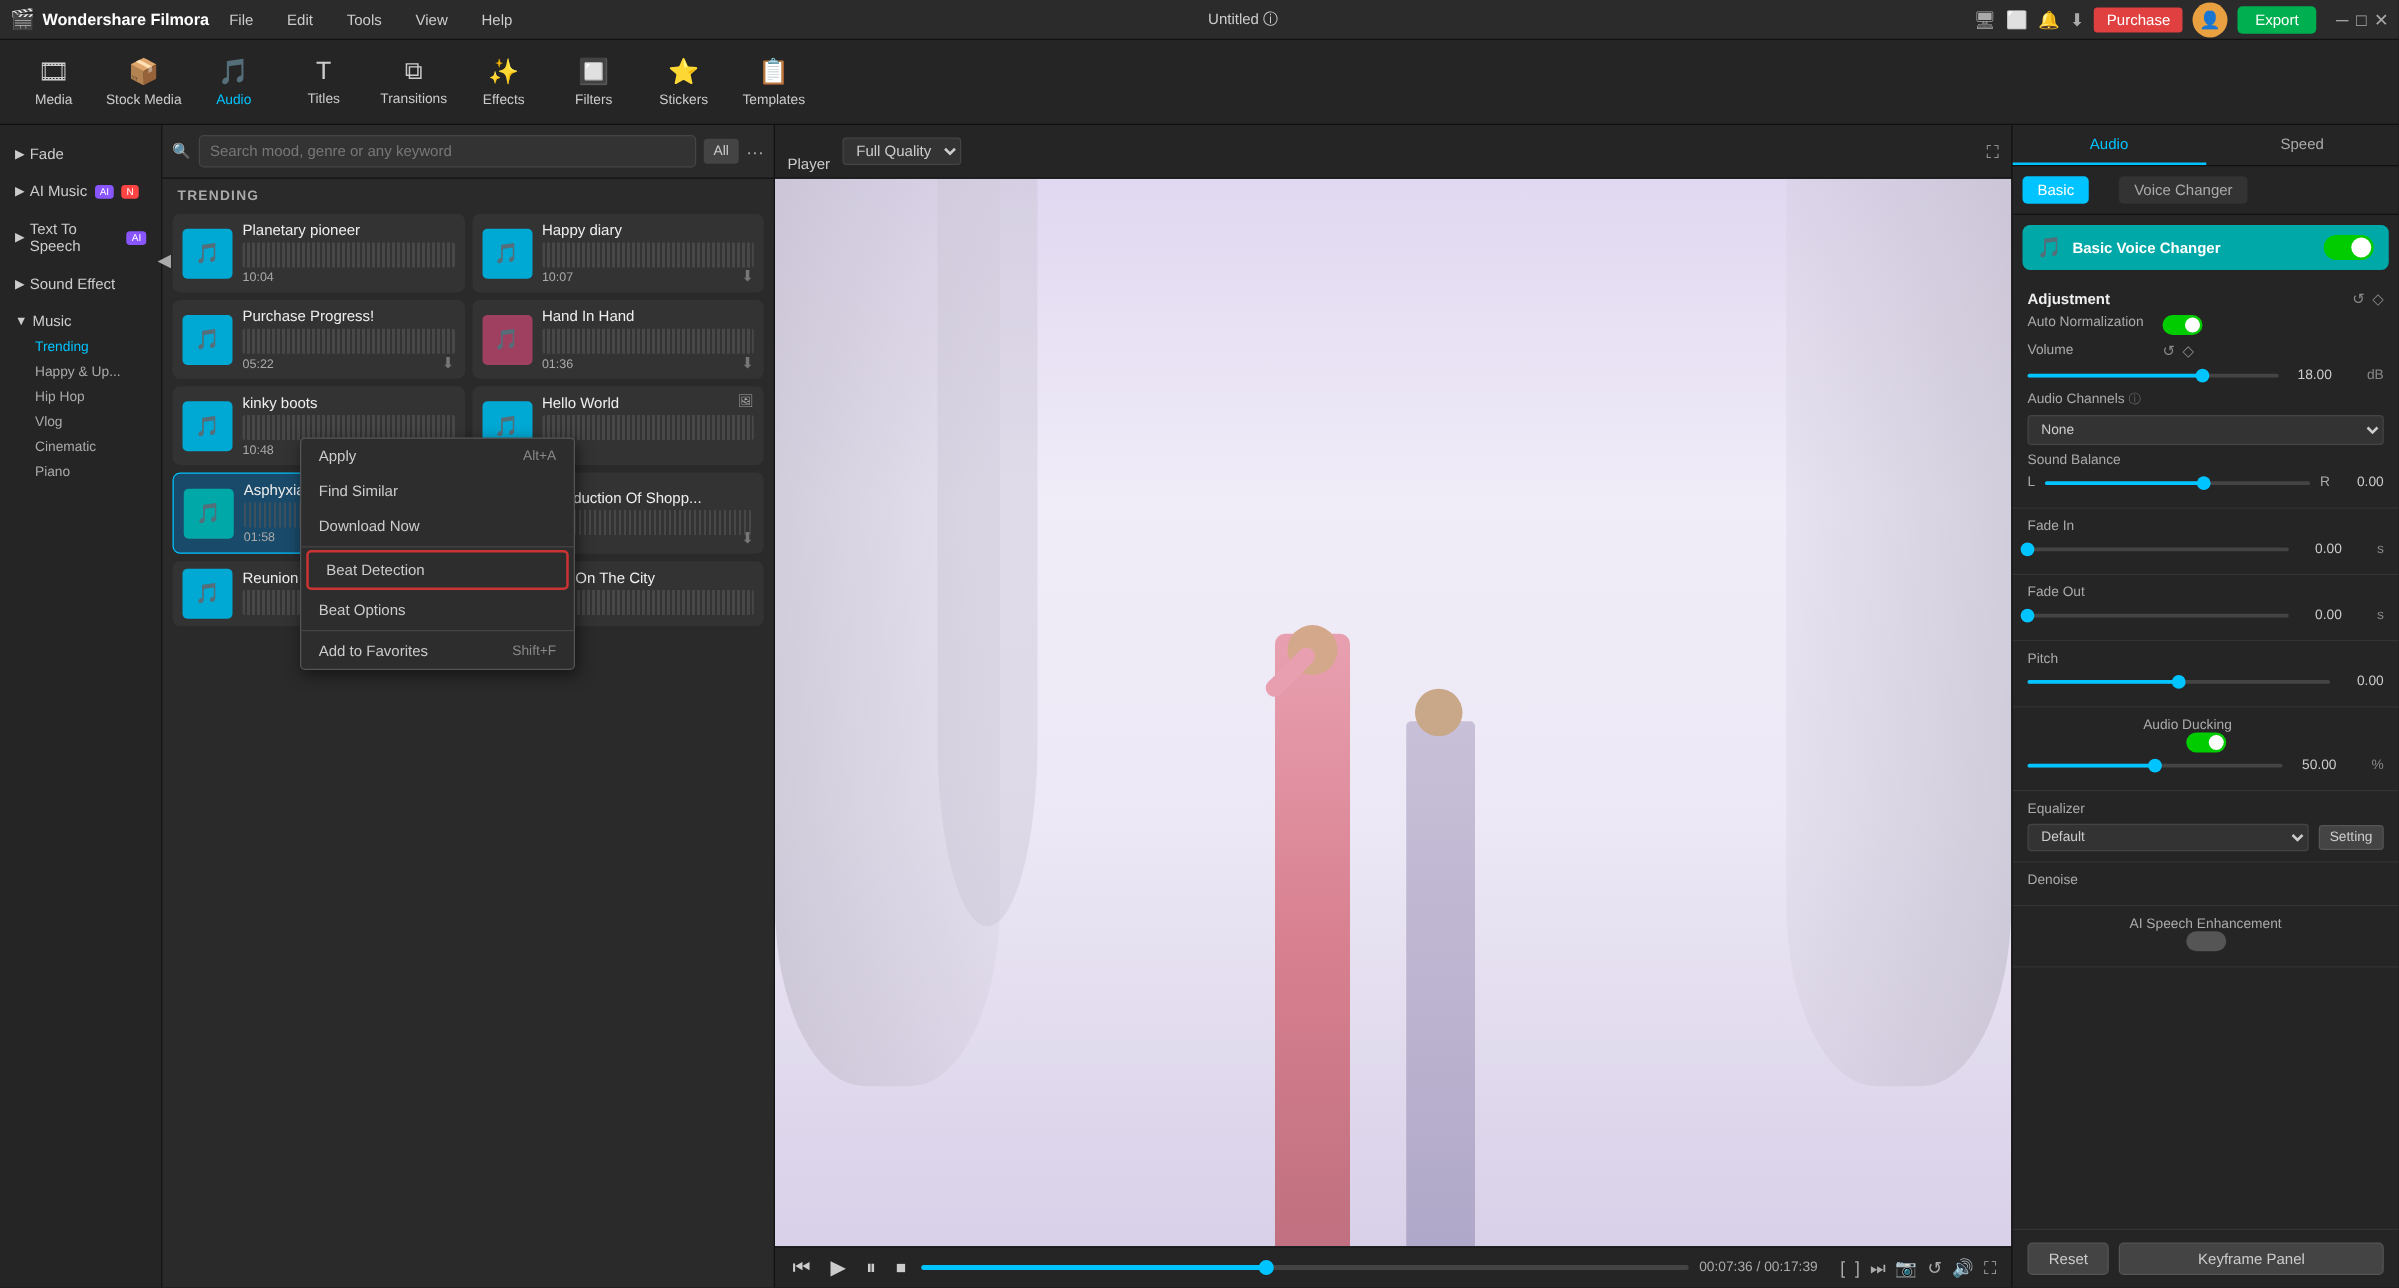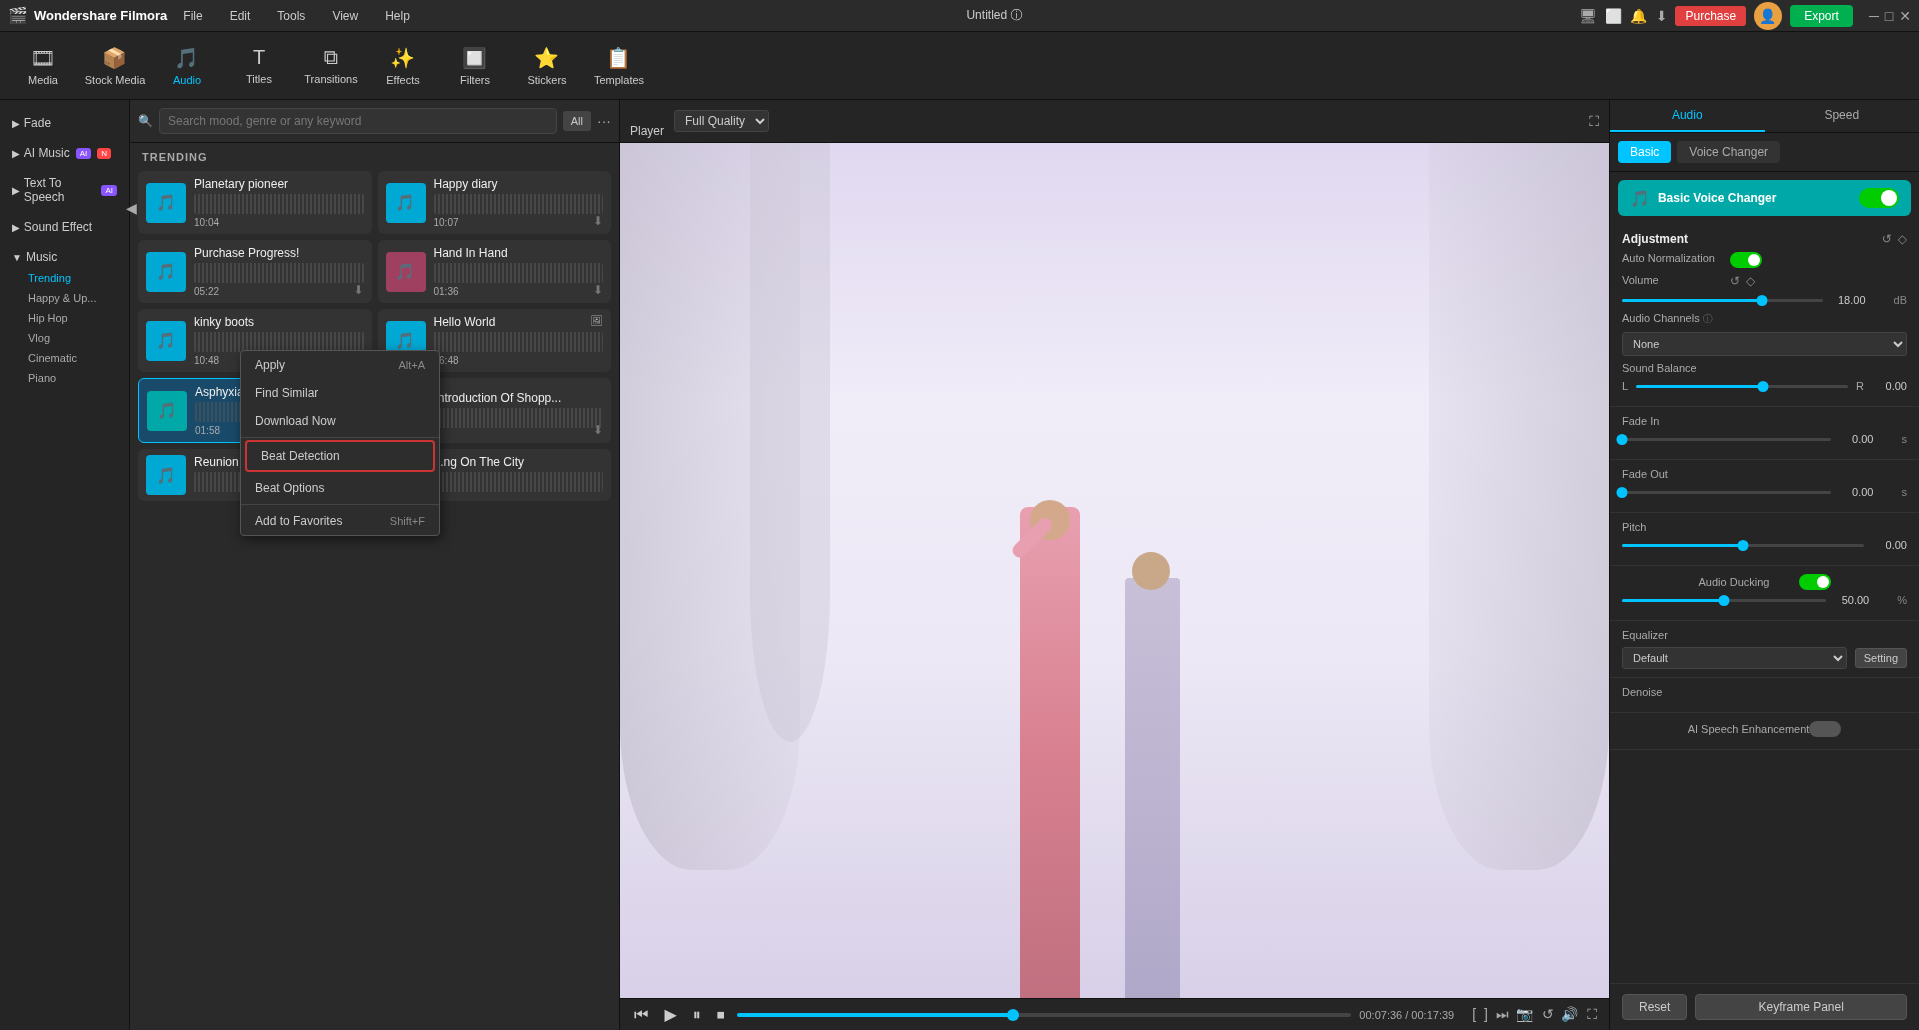--- a/index.html
+++ b/index.html
@@ -55,21 +55,21 @@
     .audio-card { flex: 1; display: flex; align-items: center; gap: 8px; background: #333; border-radius: 6px; padding: 6px 8px; cursor: pointer; position: relative; }
     .audio-card.active { background: #1a4a6a; border: 1px solid #00c4ff; }
     .audio-thumb { width: 40px; height: 40px; border-radius: 4px; background: #00a8d4; display: flex; align-items: center; justify-content: center; color: #fff; font-size: 16px; flex-shrink: 0; overflow: hidden; }
     .audio-info { flex: 1; min-width: 0; }
     .audio-title { font-size: 12px; color: #eee; white-space: nowrap; overflow: hidden; text-overflow: ellipsis; }
     .audio-waveform { height: 20px; background: repeating-linear-gradient(90deg, #555 0px, #555 2px, transparent 2px, transparent 4px); border-radius: 2px; margin: 3px 0; opacity: 0.6; }
     .audio-duration { font-size: 10px; color: #aaa; }
     .audio-download { color: #777; font-size: 12px; position: absolute; right: 8px; bottom: 6px; }
 
     
-    #context-menu { position: absolute; left: 240px; top: 350px; background: #2d2d2d; border: 1px solid #555; border-radius: 4px; z-index: 100; width: 200px; box-shadow: 2px 4px 12px rgba(0,0,0,0.5); }
+    #context-menu { position: absolute; left: 240px; top: 350px; background: #2d2d2d; border: 1px solid #555; border-radius: 4px; z-index: 100; width: 220px; box-shadow: 2px 4px 12px rgba(0,0,0,0.5); }
     .ctx-item { padding: 7px 14px; cursor: pointer; display: flex; justify-content: space-between; align-items: center; font-size: 12px; color: #ccc; }
     .ctx-item .shortcut { color: #888; font-size: 11px; }
     .ctx-divider { height: 1px; background: #444; margin: 2px 0; }
 
     
     .beat-detection-highlight { border: 2px solid #cc3333 !important; border-radius: 4px; }
 
     
     #player-area { flex: 1; background: #1a1a1a; display: flex; flex-direction: column; min-width: 0; }
     #player-toolbar { display: flex; align-items: center; background: #252525; padding: 4px 10px; gap: 10px; border-bottom: 1px solid #111; }
@@ -89,21 +89,21 @@
     .ctrl-icon-row { display: flex; gap: 4px; margin-left: 8px; }
     .ctrl-icon { color: #aaa; font-size: 14px; cursor: pointer; padding: 2px; }
 
     
     #right-panel { width: 310px; background: #252525; border-left: 1px solid #111; display: flex; flex-direction: column; overflow-y: auto; }
     #right-panel::-webkit-scrollbar { width: 4px; }
     #right-panel::-webkit-scrollbar-thumb { background: #555; }
     .right-tabs { display: flex; border-bottom: 1px solid #111; }
     .right-tab { flex: 1; text-align: center; padding: 8px; cursor: pointer; font-size: 12px; color: #aaa; border-bottom: 2px solid transparent; }
     .right-tab.active { color: #00c4ff; border-bottom-color: #00c4ff; }
-    .sub-tabs { display: flex; padding: 8px; gap: 6px; border-bottom: 1px solid #111; }
+    .sub-tabs { display: flex; padding: 8px; gap: 24px; border-bottom: 1px solid #111; }
     .sub-tab { padding: 4px 12px; border-radius: 4px; cursor: pointer; font-size: 12px; color: #aaa; background: #333; }
     .sub-tab.active { background: #00c4ff; color: #fff; }
 
     
     .voice-changer-section { padding: 8px; }
     .voice-changer-box { background: #00a8a8; border-radius: 6px; padding: 8px 12px; display: flex; align-items: center; gap: 8px; }
     .voice-changer-icon { font-size: 16px; }
     .voice-changer-label { color: #fff; font-size: 12px; font-weight: 600; flex: 1; }
     .voice-changer-toggle { width: 40px; height: 20px; background: #00cc00; border-radius: 10px; position: relative; cursor: pointer; }
     .voice-changer-toggle::after { content: ''; position: absolute; right: 2px; top: 2px; width: 16px; height: 16px; background: #fff; border-radius: 50%; }
@@ -122,21 +122,21 @@
     .adj-slider { flex: 1; height: 3px; background: #444; border-radius: 2px; position: relative; cursor: pointer; }
     .adj-slider-fill { height: 100%; background: #00c4ff; border-radius: 2px; }
     .adj-slider-handle { position: absolute; top: -4px; width: 11px; height: 11px; background: #00c4ff; border-radius: 50%; transform: translateX(-50%); }
     .adj-value { font-size: 11px; color: #ccc; min-width: 35px; text-align: right; }
     .adj-unit { font-size: 11px; color: #888; padding-left: 20px; }
 
     
     .adj-dropdown { display: flex; align-items: center; gap: 8px; }
     .adj-dropdown select { flex: 1; background: #333; border: 1px solid #444; color: #ccc; padding: 3px 6px; border-radius: 3px; font-size: 11px; }
     .adj-dropdown .setting-btn { background: #444; border: 1px solid #555; color: #ccc; padding: 3px 8px; border-radius: 3px; font-size: 11px; cursor: pointer; }
-    .section-title-row { display: flex; align-items: center; justify-content: center; margin-bottom: 4px; }
+    .section-title-row { display: flex; align-items: center; justify-content: flex-start; margin-bottom: 4px; flex-direction: column; }
     .section-toggle { width: 32px; height: 16px; background: #555; border-radius: 8px; position: relative; cursor: pointer; }
 
     
     .bottom-buttons { display: flex; gap: 8px; padding: 10px 12px; border-top: 1px solid #333; margin-top: auto; }
     .reset-btn { background: #444; border: 1px solid #555; color: #ccc; padding: 5px 16px; border-radius: 4px; cursor: pointer; font-size: 12px; }
     .keyframe-btn { background: #444; border: 1px solid #555; color: #ccc; padding: 5px 16px; border-radius: 4px; cursor: pointer; font-size: 12px; flex: 1; text-align: center; }
 
     .help-icon { color: #666; font-size: 10px; cursor: pointer; }
   </style>
 </head>

